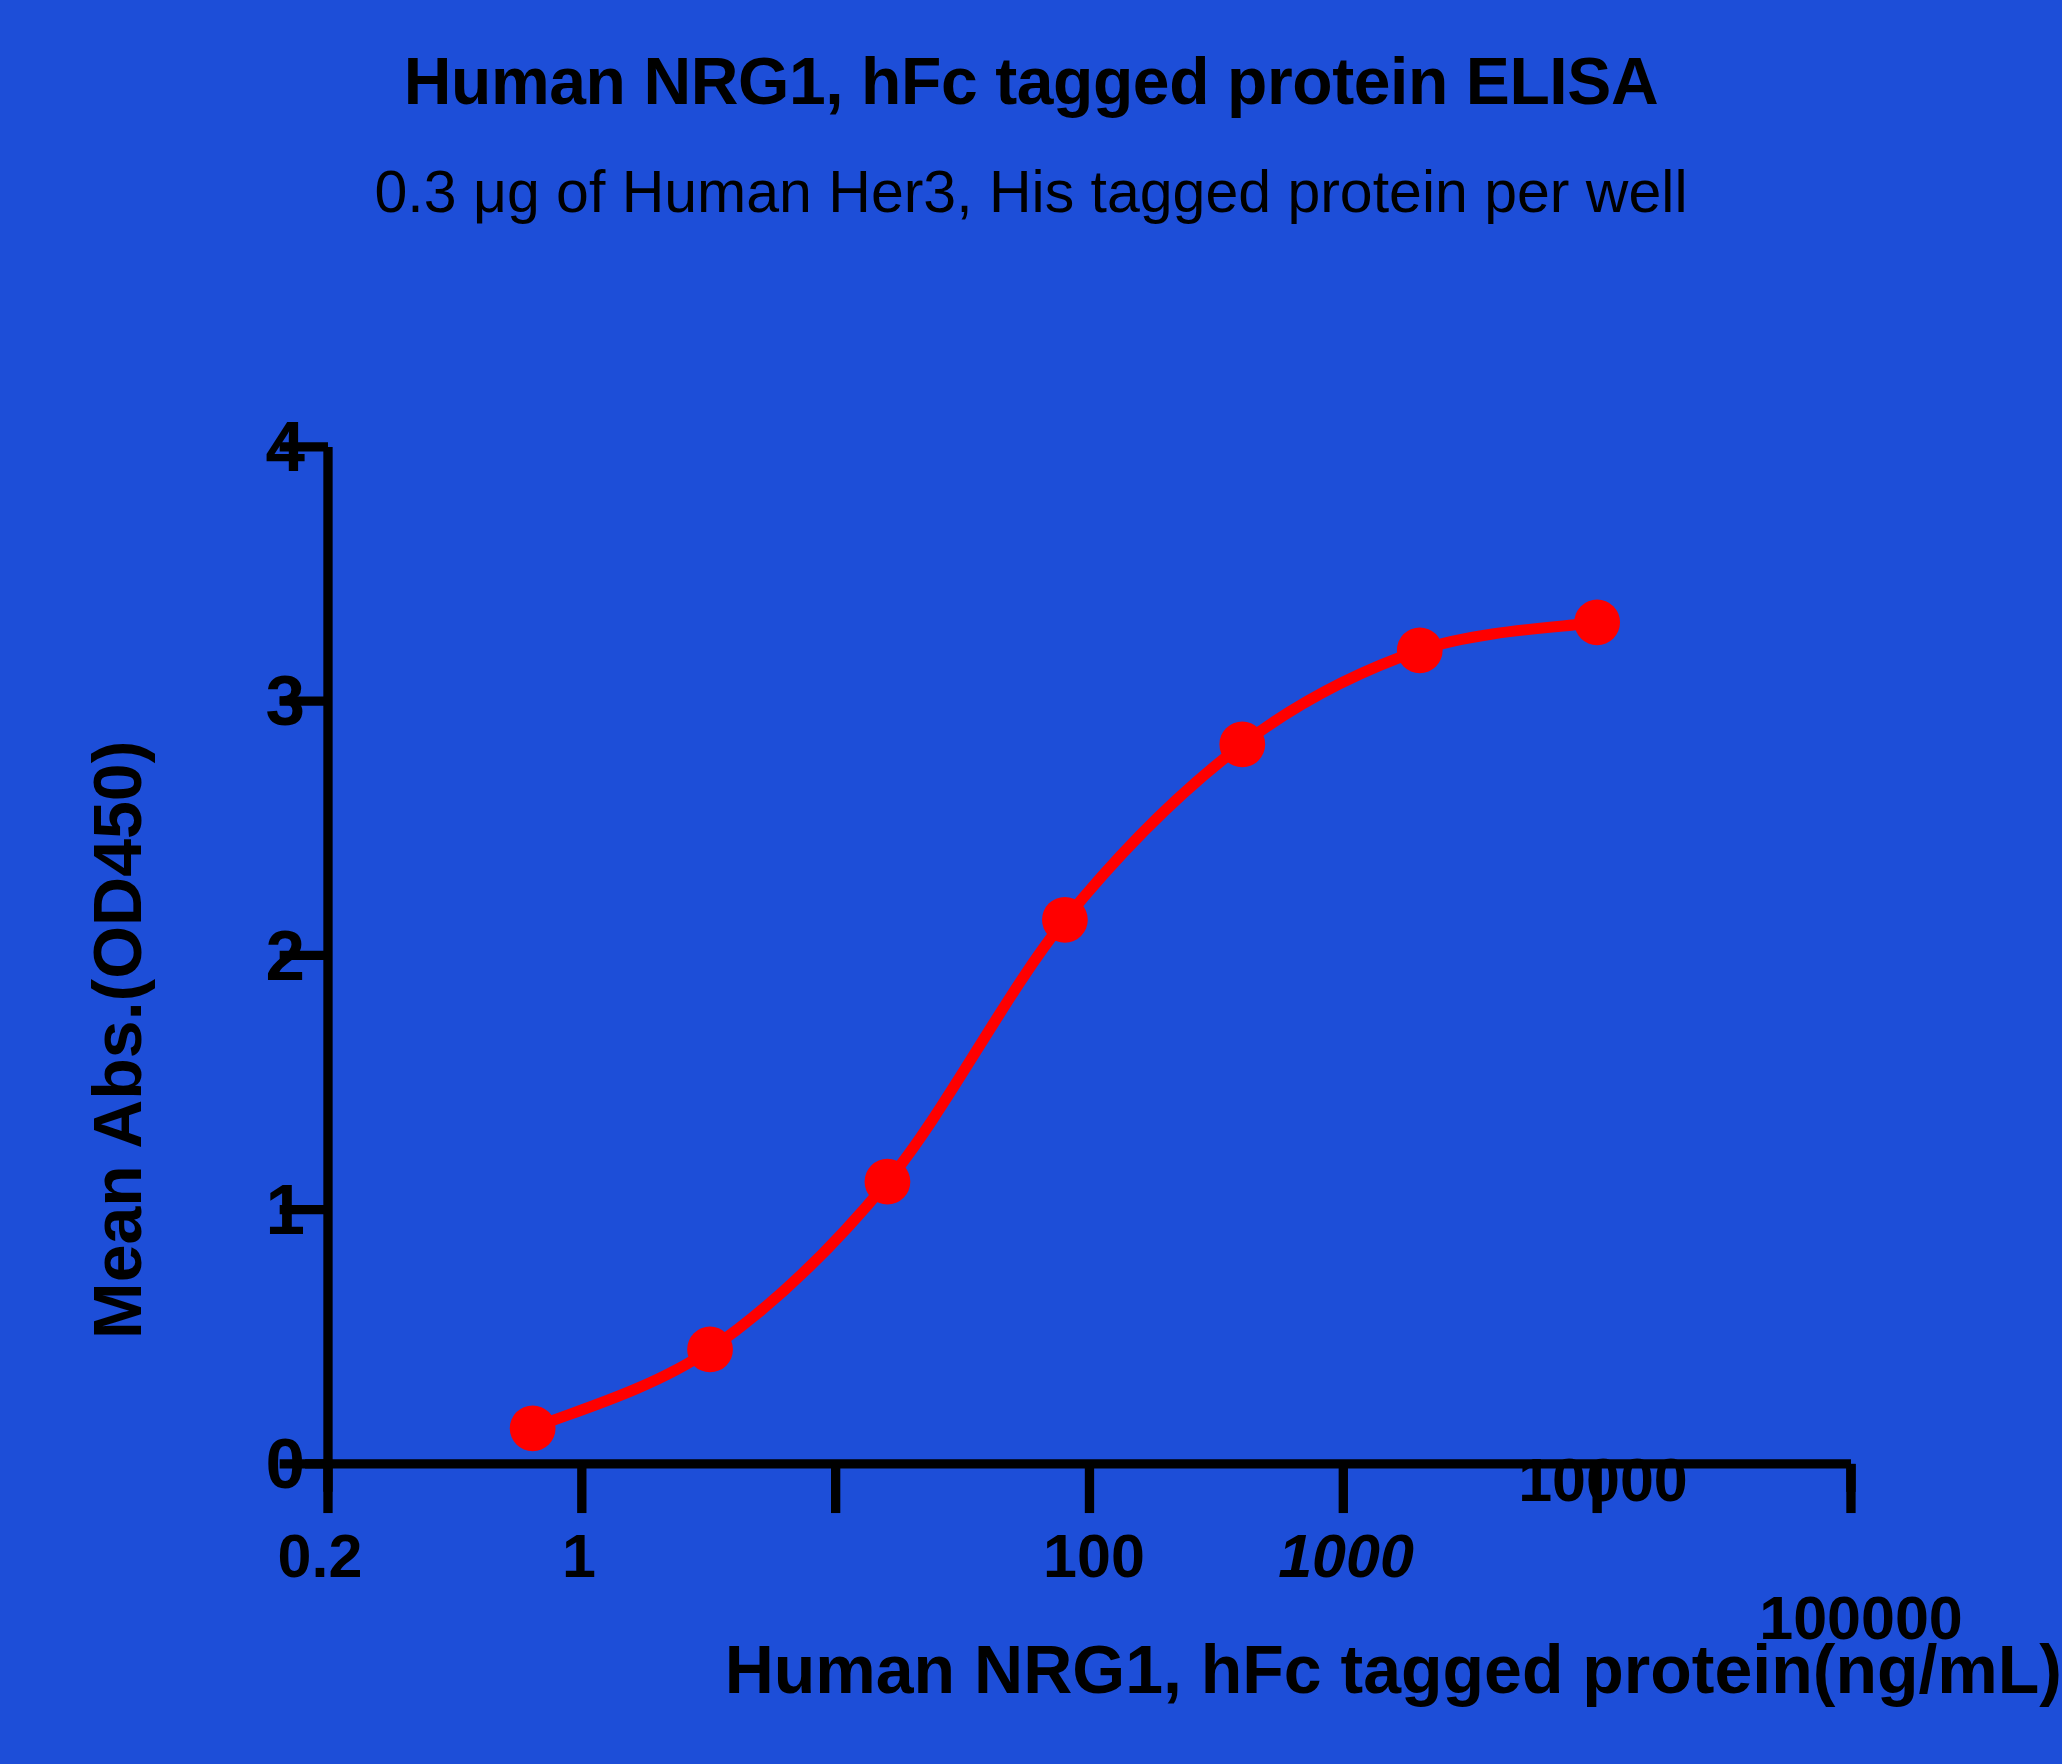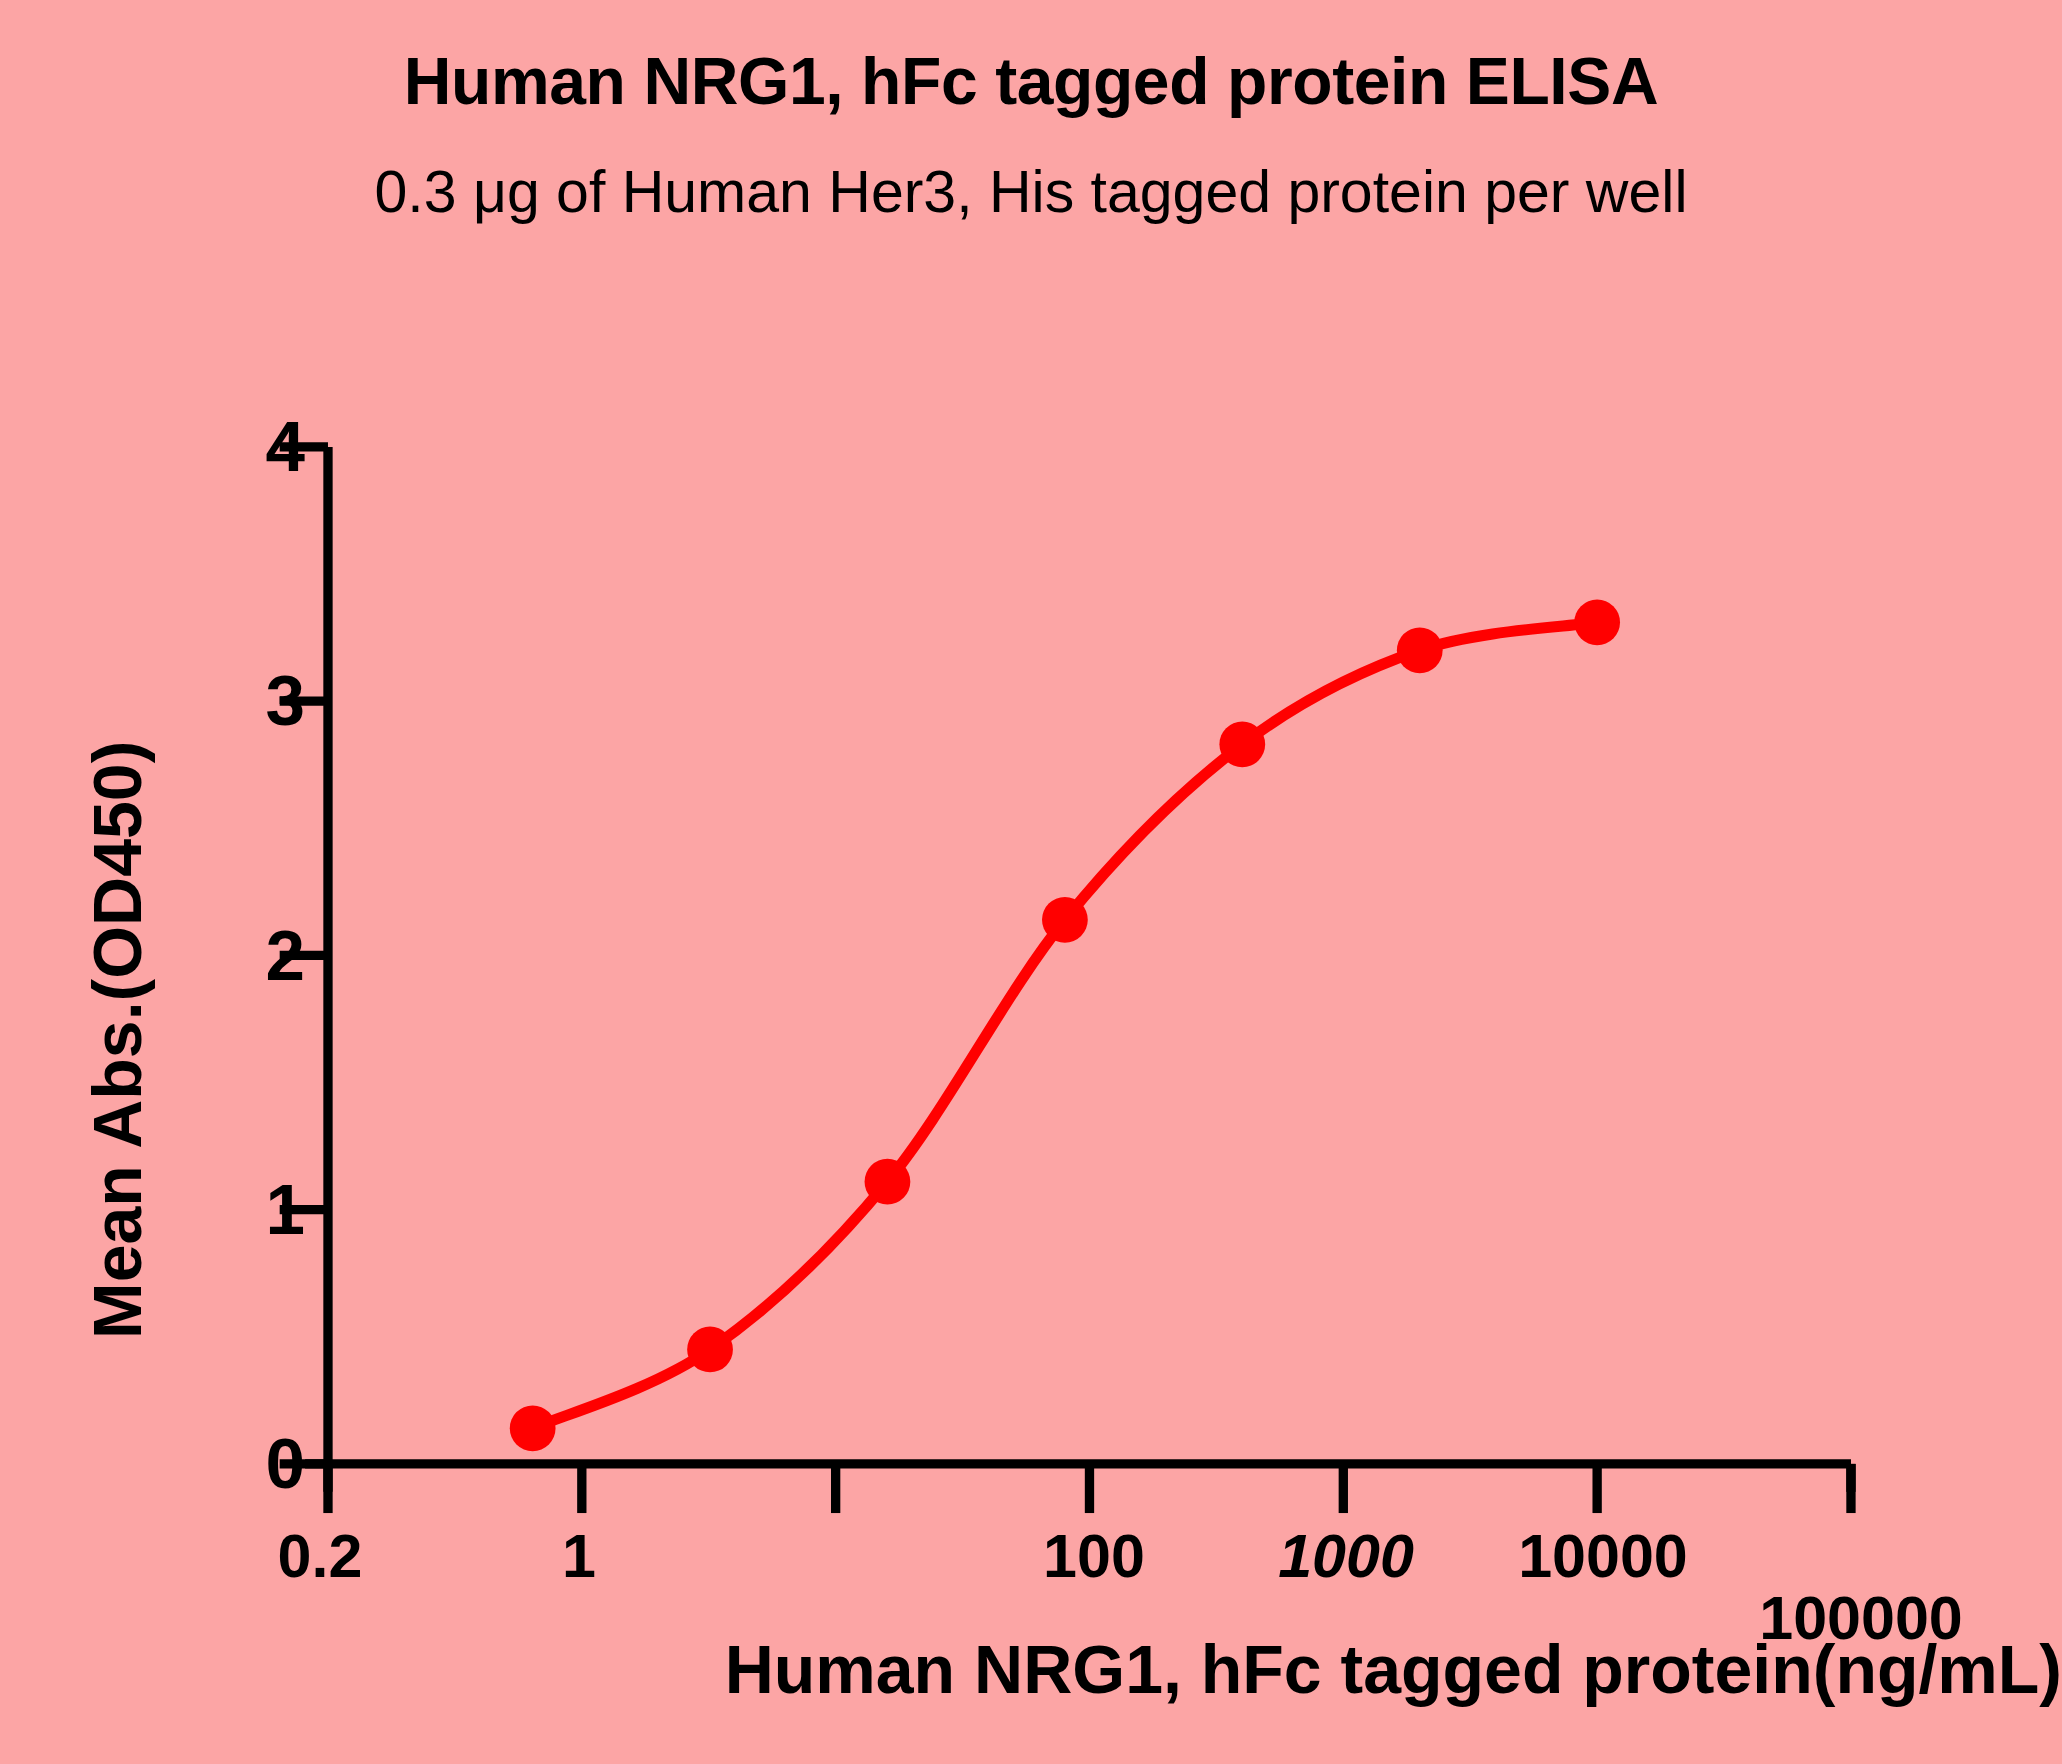--- a/index.html
+++ b/index.html
@@ -10,21 +10,21 @@
   body {
     width: 2062px;
     height: 1765px;
     font-family: "Liberation Sans", sans-serif;
     overflow: hidden;
   }
   #figure {
     position: relative;
     width: 2062px;
     height: 1765px;
-    background: #fca5a5;
+    background: #1d4ed8;
   }
   .title {
     position: absolute;
     left: 0;
     top: 41px;
     width: 2062px;
     text-align: center;
     font-family: "Liberation Sans", sans-serif;
     font-weight: bold;
     font-size: 66px;
@@ -115,21 +115,21 @@
   <div class="ytick-label" style="left:203px; top:1428px;">0</div>
   <div class="ytick-label" style="left:203px; top:1174px;">1</div>
   <div class="ytick-label" style="left:203px; top:920px;">2</div>
   <div class="ytick-label" style="left:203px; top:665px;">3</div>
   <div class="ytick-label" style="left:203px; top:411px;">4</div>
 
   <div class="xtick-label" style="left:193px; top:1526px;">0.2</div>
   <div class="xtick-label" style="left:452px; top:1526px;">1</div>
   <div class="xtick-label" style="left:967px; top:1526px;">100</div>
   <div class="xtick-label" style="left:1219px; top:1526px;font-style:italic;">1000</div>
-  <div class="xtick-label" style="left:1476px; top:1526px;">10000</div>
+  <div class="xtick-label" style="left:1476px; top:1450px;">10000</div>
   <div class="xtick-label" style="left:1734px; top:1588px;">100000</div>
 
   <svg class="plot" viewBox="0 0 2433 2082">
     <g>
 
       <line id="y-axis-line" x1="387" y1="527" x2="387" y2="1760" stroke="#000000" stroke-width="11"></line>
 
       <line id="x-axis-line" x1="360" y1="1727" x2="2184" y2="1727" stroke="#000000" stroke-width="11"></line>
 
       <line x1="2184" y1="1727" x2="2184" y2="1760" stroke="#000000" stroke-width="11"></line>

